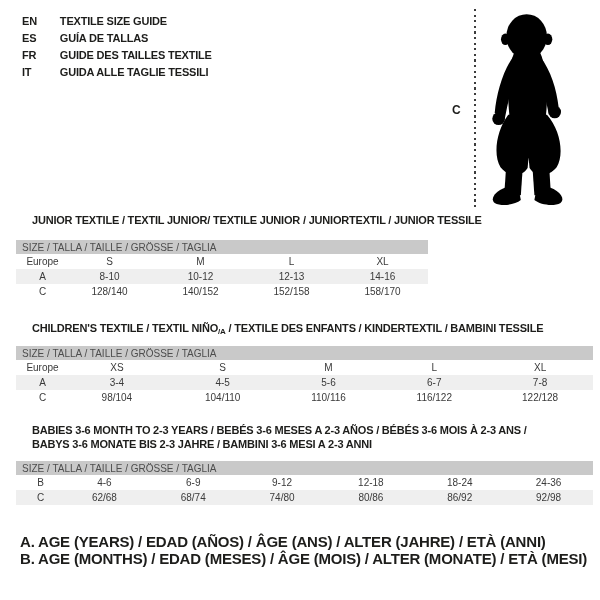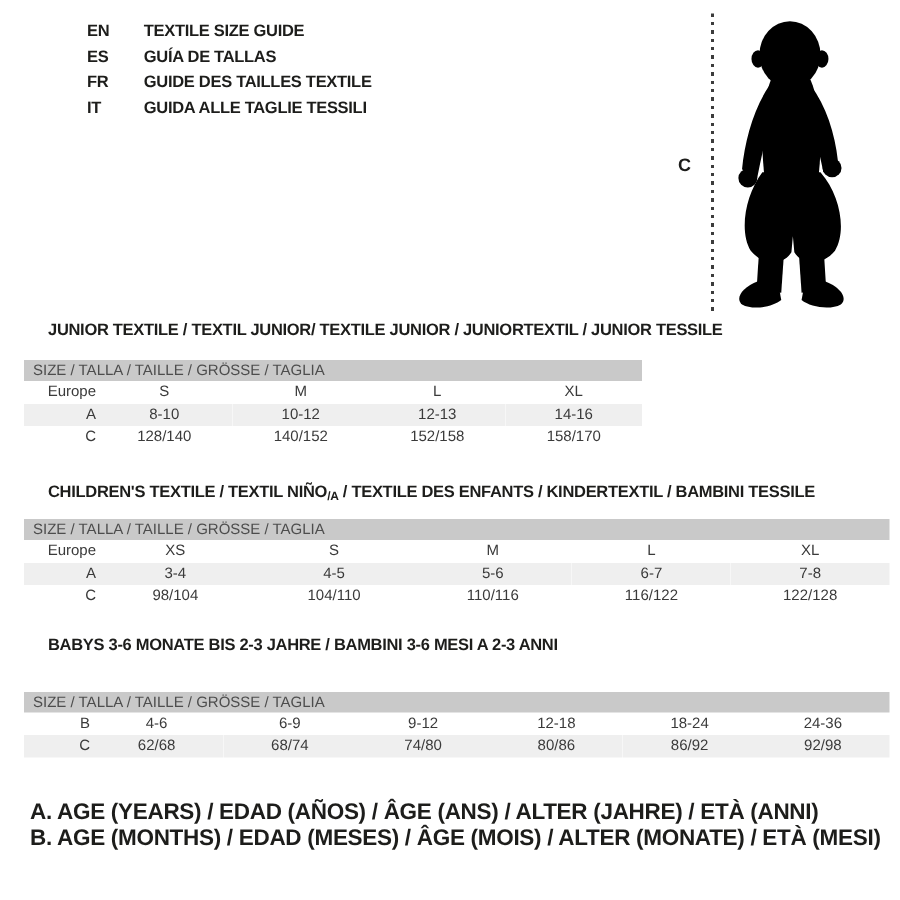--- a/index.html
+++ b/index.html
@@ -17,35 +17,35 @@
     font-family:"Liberation Sans", sans-serif;
     background:var(--page-bg);
     color:var(--text);
     position:relative;
     overflow:hidden;
   }
   .abs{position:absolute;}
 
   
   .langs{left:22px;top:13px;font-size:11px;font-weight:700;letter-spacing:-0.2px;line-height:17px;}
-  .lang-row{white-space:nowrap;margin-left:36px;}
+  .lang-row{white-space:nowrap;}
   .lang-code{display:inline-block;width:35px;}
 
   
   .height-line{left:474px;top:9px;width:2px;height:200px;
     background:repeating-linear-gradient(to bottom,#3c3c3c 0 2.2px,transparent 2.2px 5.6px);}
   .height-label{left:452px;top:103px;font-size:12px;font-weight:700;}
   .baby{left:485px;top:10px;}
 
   
   .table-title{left:32px;font-size:11px;font-weight:700;letter-spacing:-0.2px;line-height:14px;white-space:nowrap;}
   .tsub{font-size:8px;vertical-align:-2px;}
   table.size-table{border-collapse:collapse;table-layout:fixed;font-size:10px;color:var(--table-text);}
   table.size-table td{height:15px;text-align:center;vertical-align:middle;padding:0;overflow:hidden;white-space:nowrap;}
-  table.size-table td.rowlabel{text-align:right;padding-left:5px;}
+  table.size-table td.rowlabel{text-align:center;padding-left:5px;}
   tr.size-bar td{background:var(--header-bg);color:var(--header-text);text-align:left;padding-left:6px;height:14px;font-weight:400;}
   tr.shaded td{background:var(--alt-row-bg);}
   .tbl{left:16px;}
   .t1{width:412px;} .t1 col.c0{width:48px;}
   .t2{width:577px;} .t2 col.c0{width:48px;}
   .t3{width:577px;} .t3 col.c0{width:44px;}
 
   
   .legend{left:20px;top:533px;font-size:15px;font-weight:700;letter-spacing:-0.2px;line-height:17px;}
 </style>
@@ -163,20 +163,21 @@
       <td>98/104</td>
       <td>104/110</td>
       <td>110/116</td>
       <td>116/122</td>
       <td>122/128</td>
     </tr>
   </tbody>
 </table>
 
 <div class="abs table-title" style="top:423px">
+  <div>BABIES 3-6 MONTH TO 2-3 YEARS / BEBÉS 3-6 MESES A 2-3 AÑOS / BÉBÉS 3-6 MOIS À 2-3 ANS /</div>
   <div>BABYS 3-6 MONATE BIS 2-3 JAHRE / BAMBINI 3-6 MESI A 2-3 ANNI</div>
 </div>
 <table class="abs tbl t3 size-table" style="top:461px">
   <colgroup>
       <col class="c0">
       <col>
       <col>
       <col>
       <col>
       <col>

